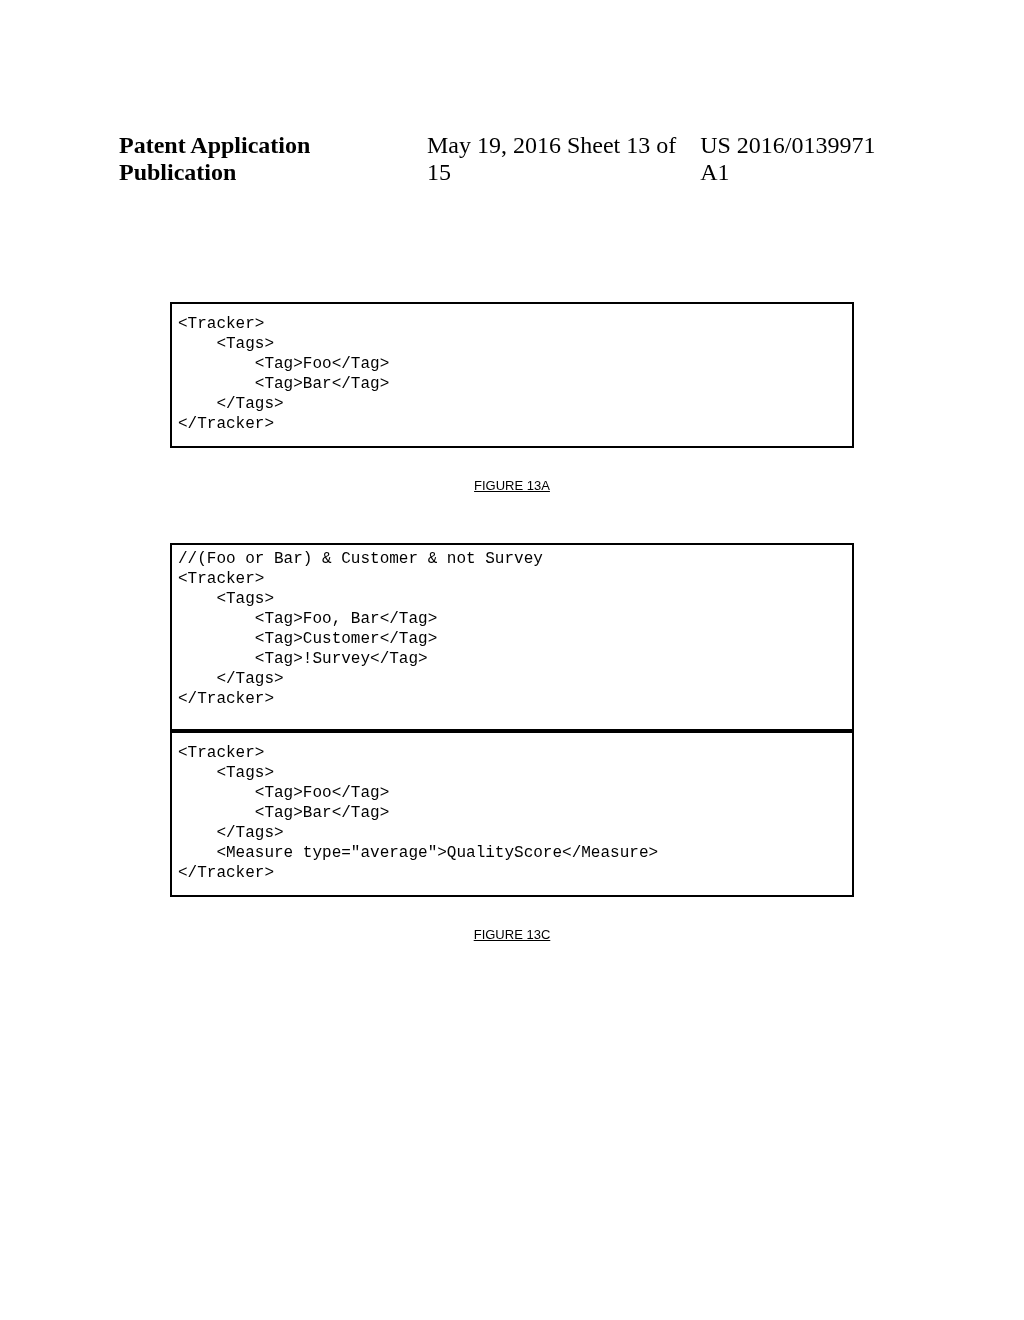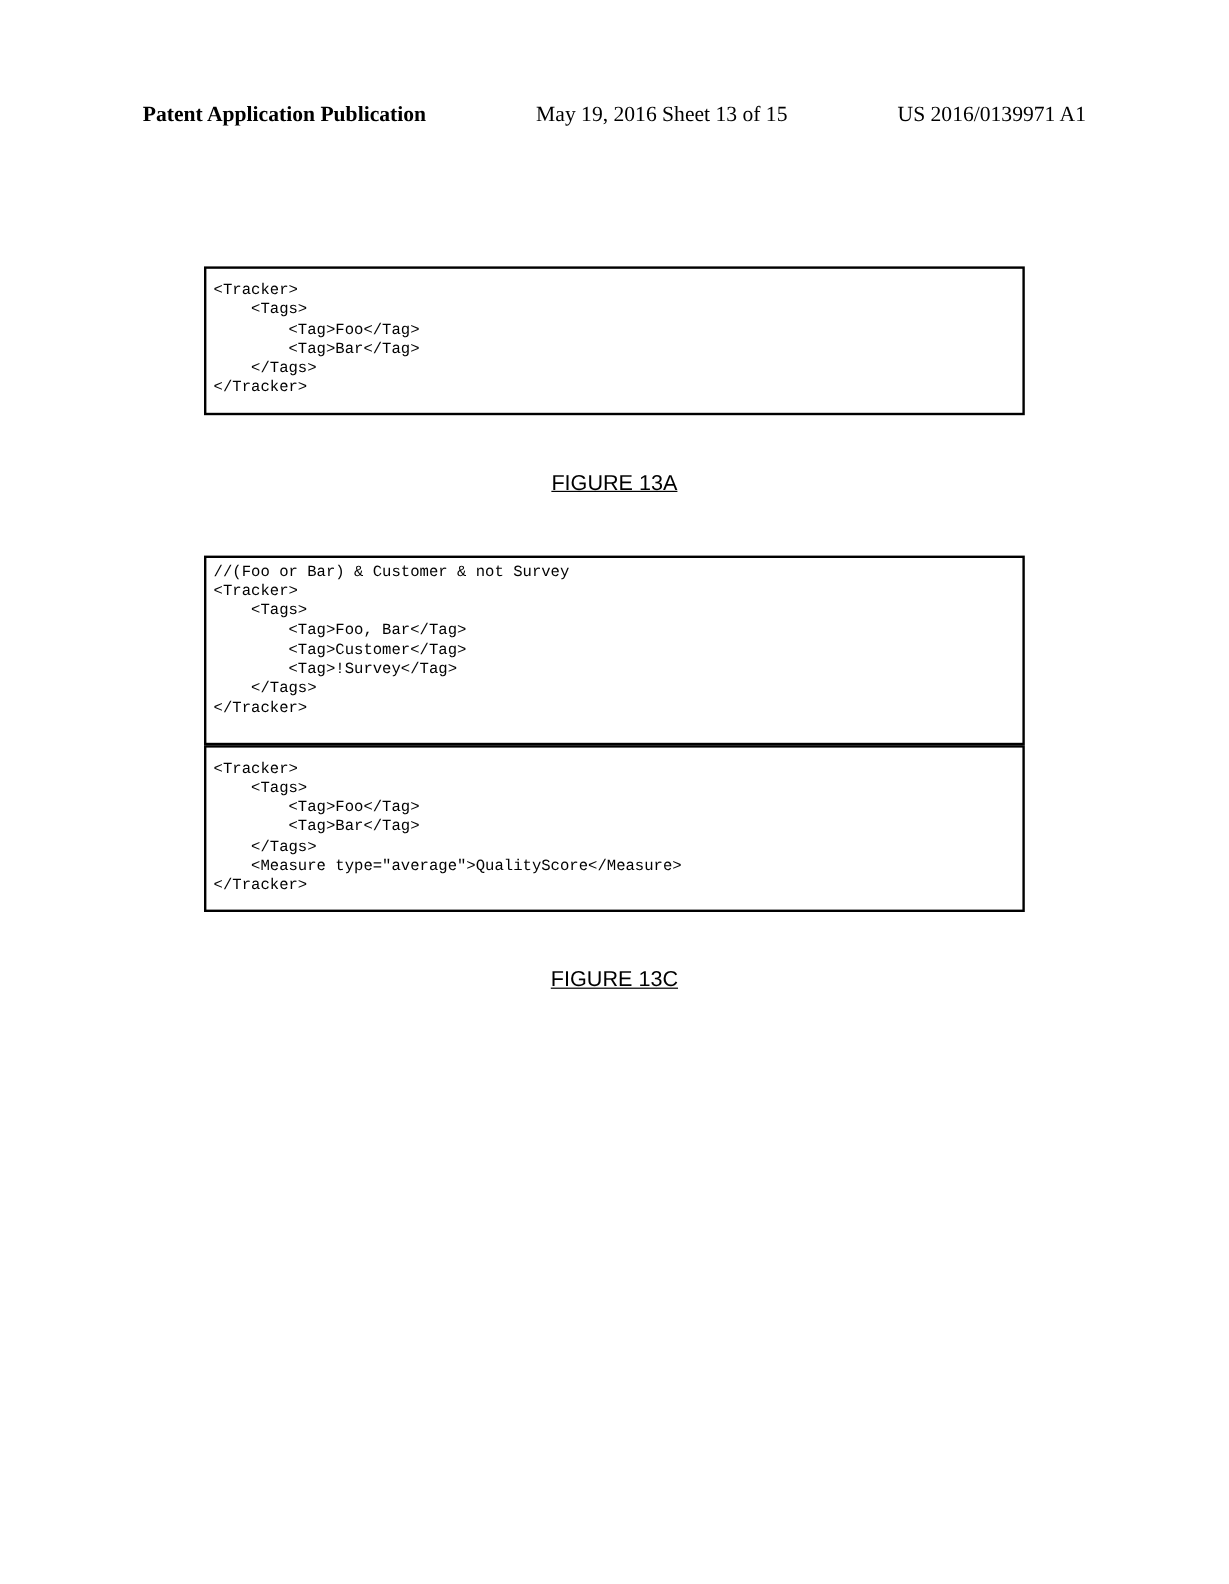--- a/index.html
+++ b/index.html
@@ -12,42 +12,43 @@
   .page {
     width: 1024px;
     height: 1320px;
     position: relative;
     box-sizing: border-box;
     padding: 85px 115px 0 115px;
   }
   .header {
     display: flex;
     justify-content: space-between;
-    font-size: 18px;
+    font-size: 24px;
     padding: 0 4px 6px 4px;
     margin-bottom: 110px;
+    margin-top: 47px;
   }
   .header-left { font-weight: bold; }
   .header-center { }
   .header-right { }
   .code-box {
     border: 2px solid #000;
     padding: 10px 6px 12px 6px;
     margin: 0 55px 0 55px;
     font-family: "Courier New", Courier, monospace;
-    font-size: 13px;
+    font-size: 16px;
     line-height: 1.25;
     white-space: pre;
   }
   .fig-label {
     text-align: center;
     font-family: Arial, Helvetica, sans-serif;
-    font-size: 18px;
+    font-size: 13px;
     text-decoration: underline;
-    margin: 46px 0 50px 0;
+    margin: 30px 0 50px 0;
   }
 </style>
 </head>
 <body>
 
 <div class="page">
 
   <div class="header">
     <span class="header-left">Patent Application Publication</span>
     <span class="header-center">May 19, 2016  Sheet 13 of 15</span>

